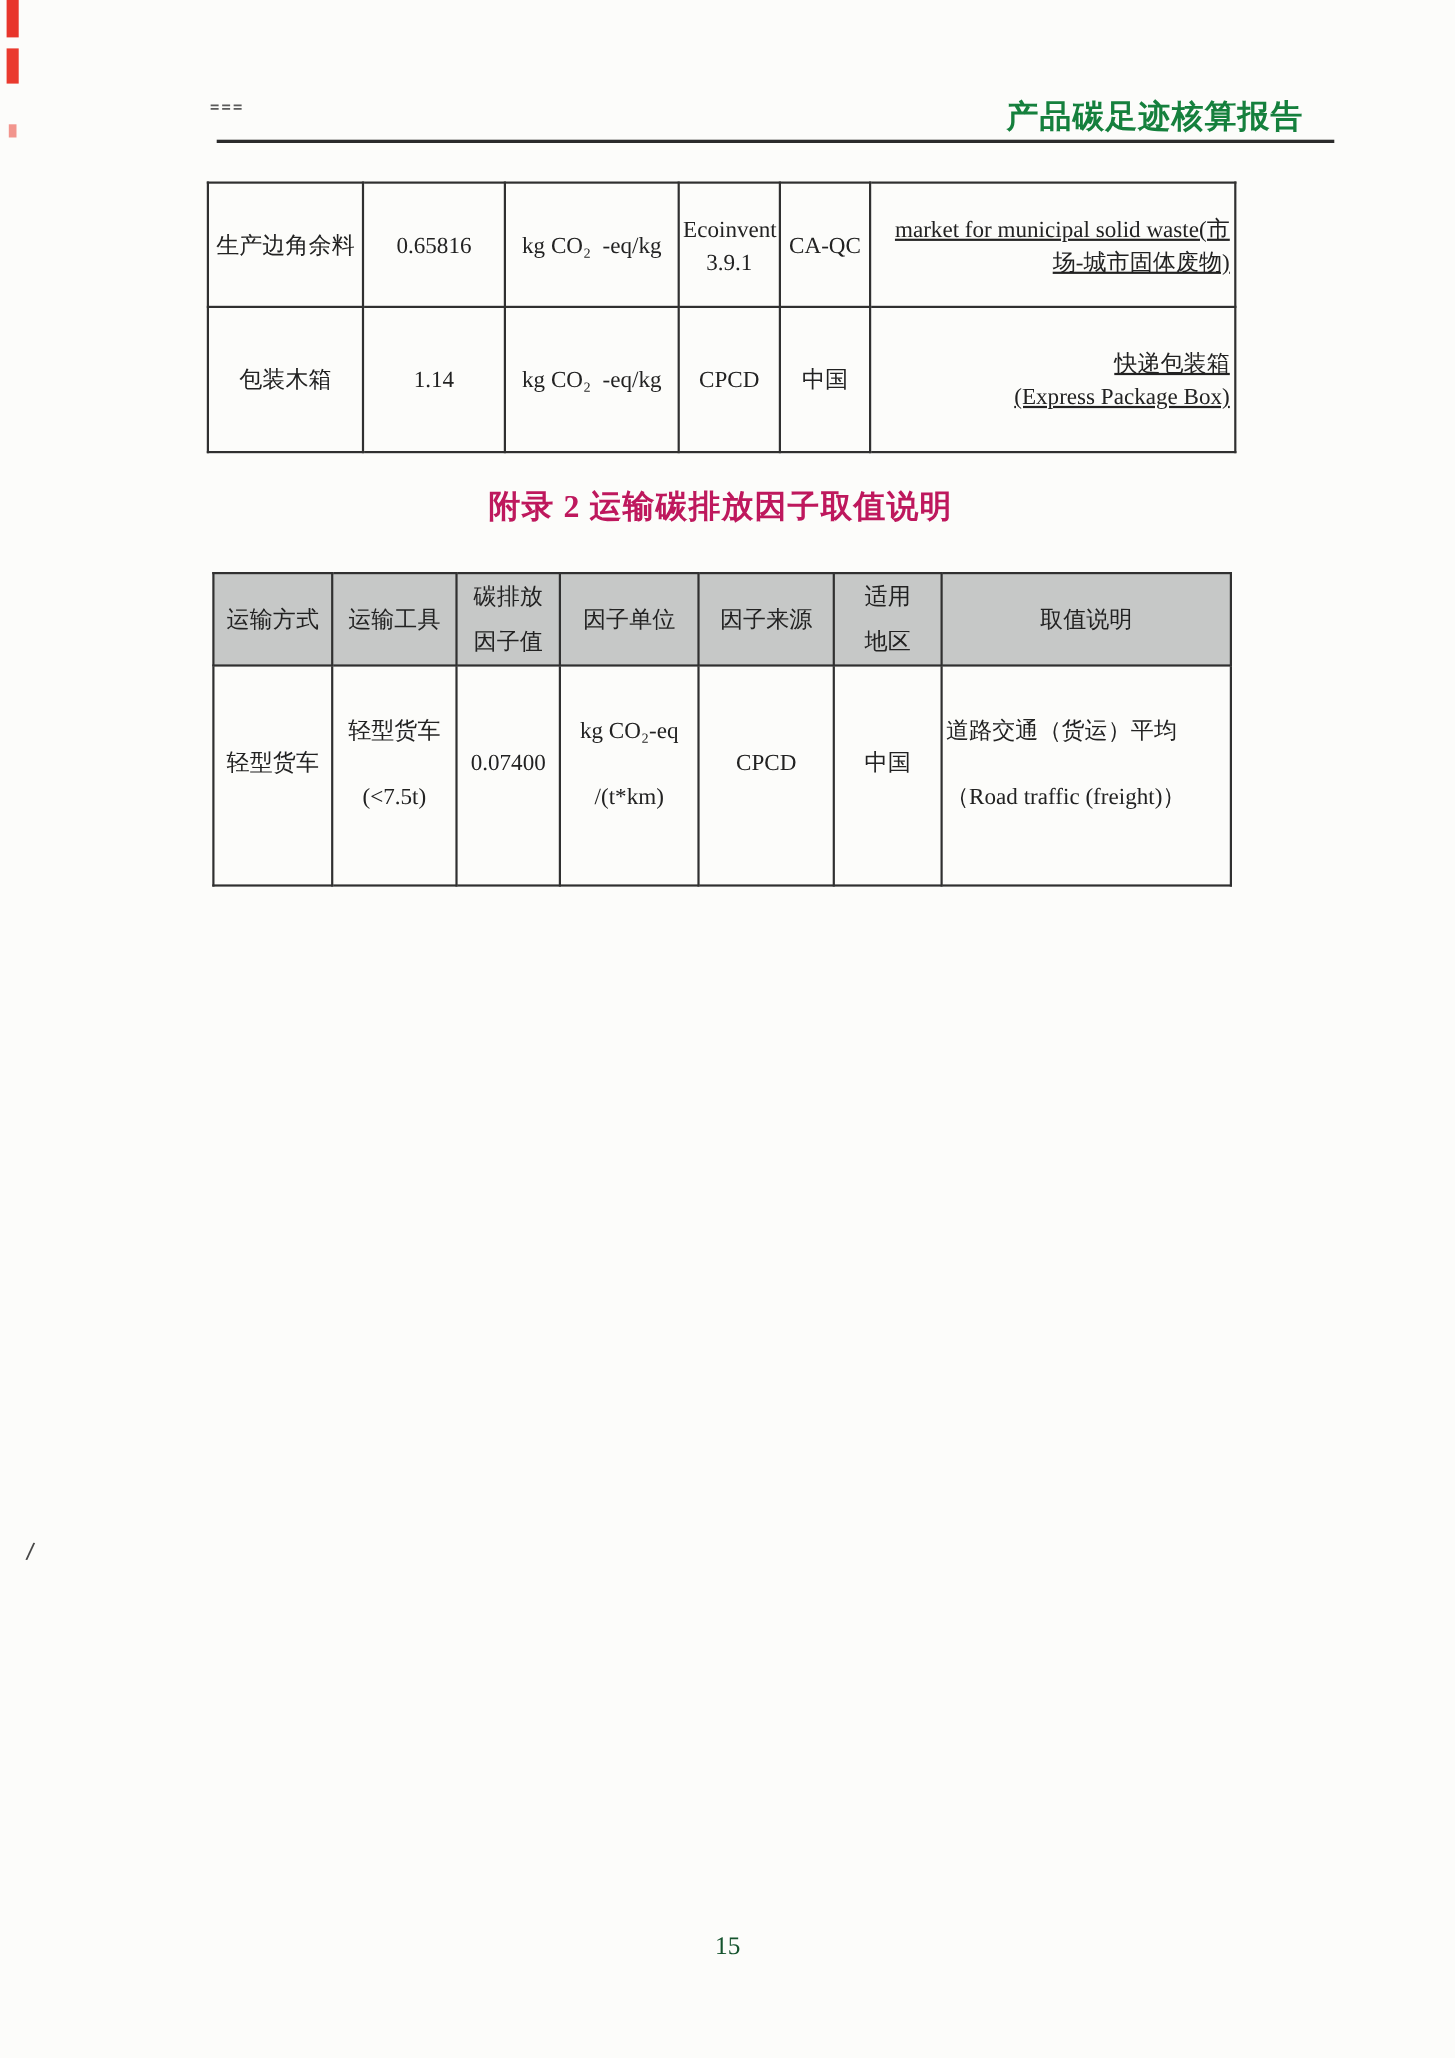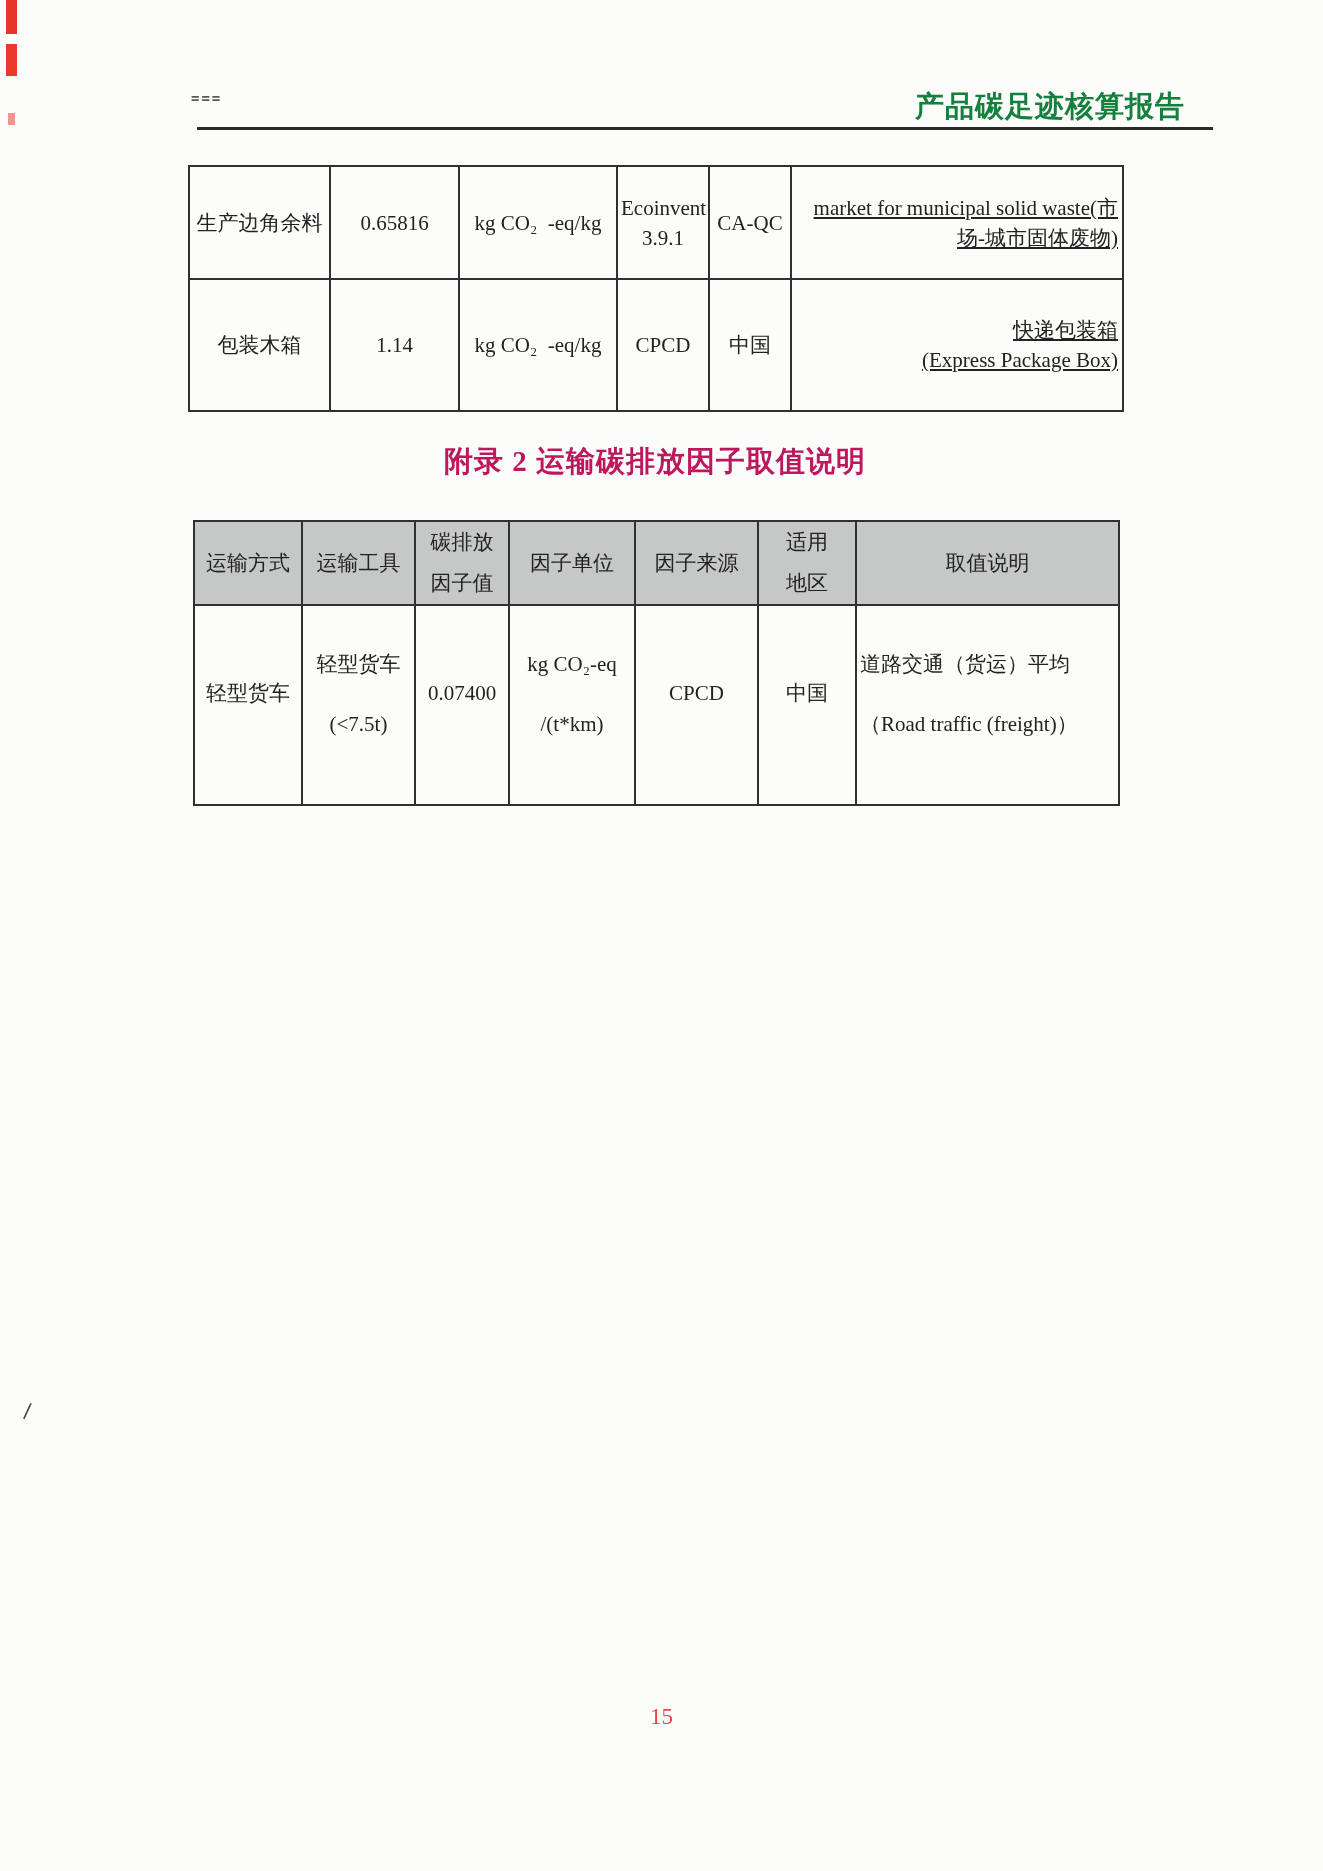--- a/index.html
+++ b/index.html
@@ -61,22 +61,22 @@
     background:#c6c8c7; text-align:center; vertical-align:middle;
     line-height:41px; padding:0 2px;
   }
   .transport-table td.dcell { text-align:center; vertical-align:top; padding:0 2px; }
   .transport-table td.dcell .one { line-height:30px; padding-top:72px; }
   .transport-table td.dcell .two { line-height:60px; padding-top:28px; }
   .transport-table td.dcell.note-cell { text-align:left; padding-left:3px;border-radius:13px; }
 
   
   .page-number {
-    position:absolute; left:0; top:1704px; width:1323px;
-    text-align:center; font-size:23px; color:#ef4444;
+    position:absolute; left:0; top:1756px; width:1323px;
+    text-align:center; font-size:23px; color:#14532d;
   }
 
   
   .slash-mark {
     position:absolute; left:24px; top:1398px;
     font-size:24px; font-weight:bold; color:#474747;
     transform:rotate(6deg);
   }
 </style>
 </head>

